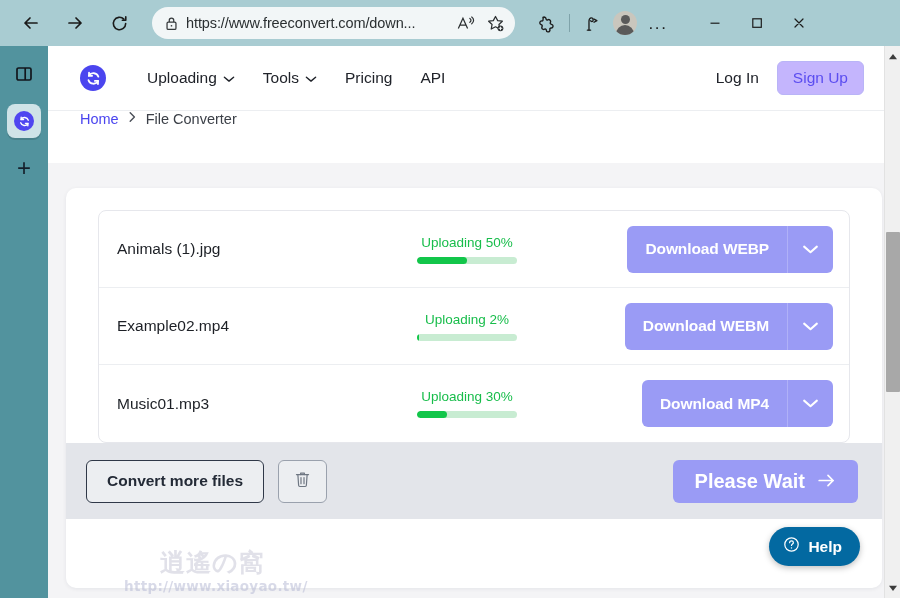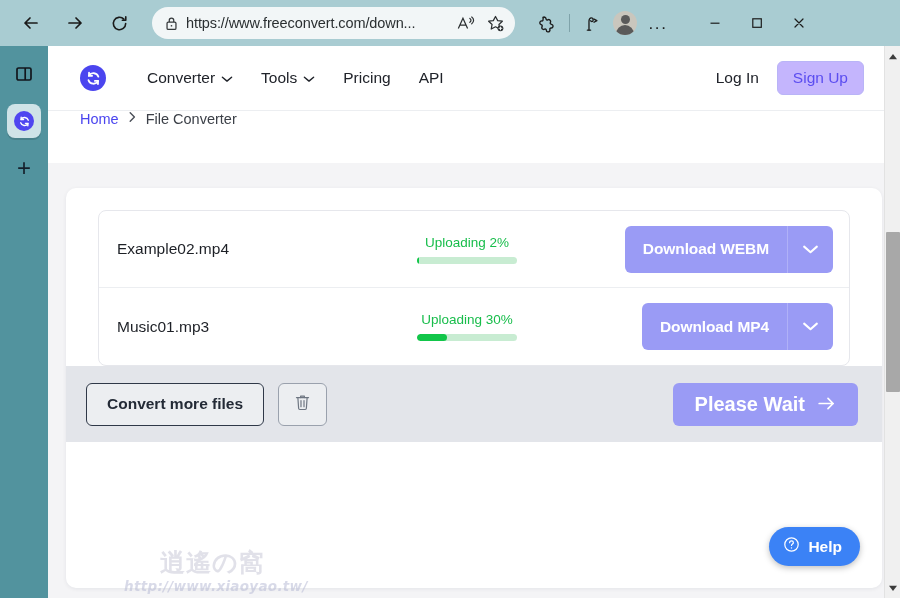--- a/index.html
+++ b/index.html
@@ -288,21 +288,21 @@
     height: 43px;
     padding: 0 22px;
     display: flex; align-items: center; gap: 12px;
     white-space: nowrap;
   }
 
   
   .help-btn {
     position: absolute;
     right: 40px; bottom: 32px;
-    background: #3b82f6;
+    background: #0369a1;
     color: #fff;
     border-radius: 22px;
     height: 39px;
     padding: 0 18px 0 14px;
     display: flex; align-items: center; gap: 8px;
     font-size: 15.5px; font-weight: 700;
     box-shadow: 0 2px 6px rgba(0,0,0,0.25);
   }
 
   
@@ -316,21 +316,21 @@
     font-family: "DejaVu Sans", sans-serif;
     font-size: 25px; color: #c9c9d8;
     letter-spacing: 1px;
     line-height: 1;
     margin-left: 36px;
     font-weight: 700;
   }
   .wm-url {
     font-family: "DejaVu Sans", sans-serif;
     font-size: 13.5px; color: #b9bcd6;
-    font-weight: 700; font-style: italic;
+    font-weight: 700; 
     letter-spacing: 0.3px;
     margin-top: 3px;
   }
 
   
   .scrollbar {
     position: absolute;
     right: 0; top: 46px;
     width: 16px; height: 552px;
     background: #f0f0f0;
@@ -473,21 +473,21 @@
               <path d="M12.6 6.3A5 5 0 0 0 3.7 5.3"></path>
               <path d="M3.3 9.6a5 5 0 0 0 9 .9"></path>
               <path d="M3.8 2.6v2.9h2.9"></path>
               <path d="M12.2 13.2v-2.9H9.3"></path>
             </svg>
         </div>
       </div>
 
       <div class="nav-links">
         <div class="nav-link">
-          <span>Converter</span>
+          <span>Uploading</span>
           <span class="caret">
             <svg width="12" height="8" viewBox="0 0 12 8" fill="none" stroke="#20232a" stroke-width="1.4" stroke-linecap="round" stroke-linejoin="round">
                 <path d="M1.4 2.2 6 6.1l4.6-3.9"></path>
               </svg>
           </span>
         </div>
         <div class="nav-link">
           <span>Tools</span>
           <span class="caret">
             <svg width="12" height="8" viewBox="0 0 12 8" fill="none" stroke="#20232a" stroke-width="1.4" stroke-linecap="round" stroke-linejoin="round">
@@ -517,20 +517,37 @@
           </svg>
       </span>
       <span class="crumb-current">File Converter</span>
     </div>
 
     <div class="page-body">
       <div class="main-card">
 
         <div class="file-list">
 
+          <div class="file-row">
+            <div class="file-name">Animals (1).jpg</div>
+            <div class="progress-col">
+              <div class="prog-label">Uploading 50%</div>
+              <div class="prog-track">
+                <div class="prog-fill" style="width:50%"></div>
+              </div>
+            </div>
+            <div class="dl-wrap">
+              <div class="dl-btn">Download WEBP</div>
+              <div class="dl-caret">
+                <svg width="17" height="11" viewBox="0 0 16 10" fill="none" stroke="#ffffff" stroke-width="1.9" stroke-linecap="round" stroke-linejoin="round">
+                    <path d="M2 2.3 8 7.6l6-5.3"></path>
+                  </svg>
+              </div>
+            </div>
+          </div>
 
           <div class="file-row">
             <div class="file-name">Example02.mp4</div>
             <div class="progress-col">
               <div class="prog-label">Uploading 2%</div>
               <div class="prog-track">
                 <div class="prog-fill" style="width:2%"></div>
               </div>
             </div>
             <div class="dl-wrap">

